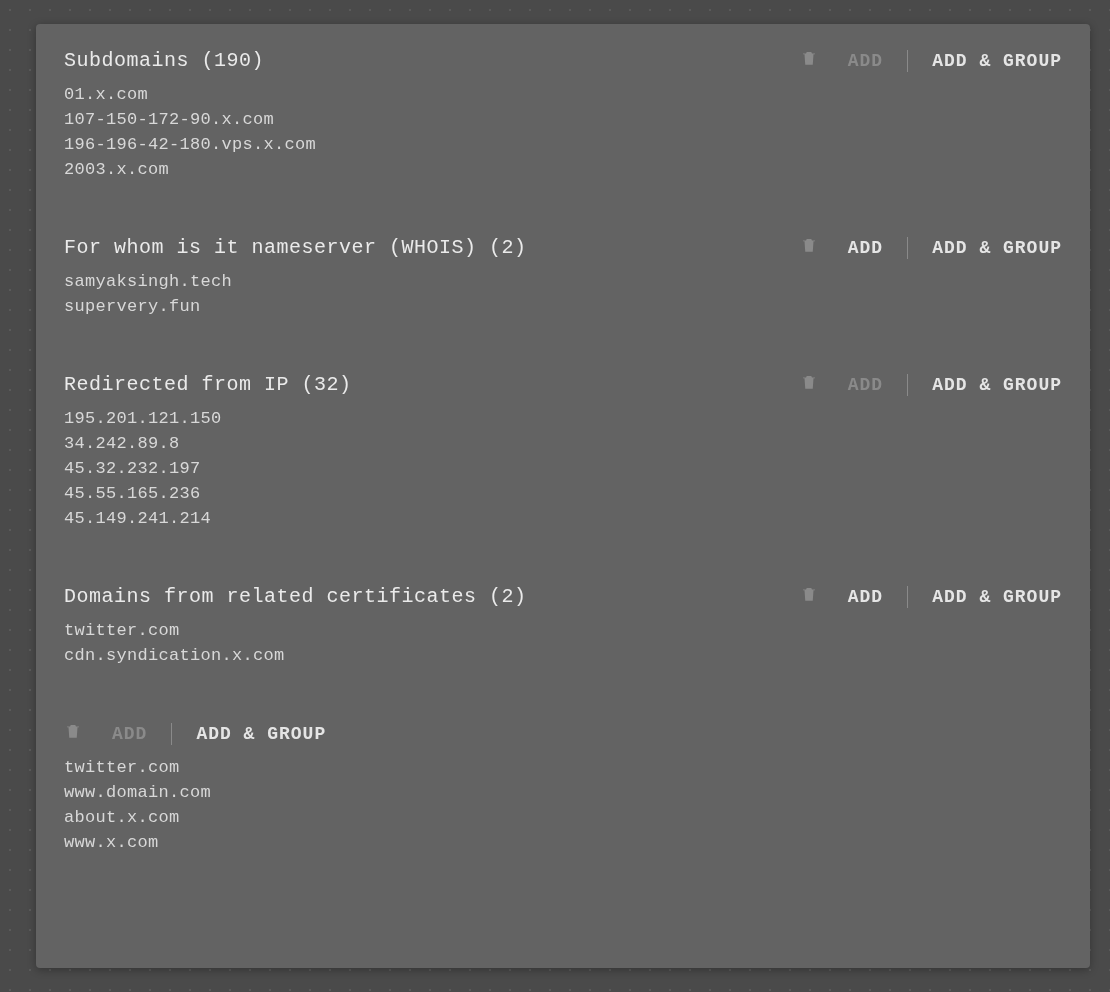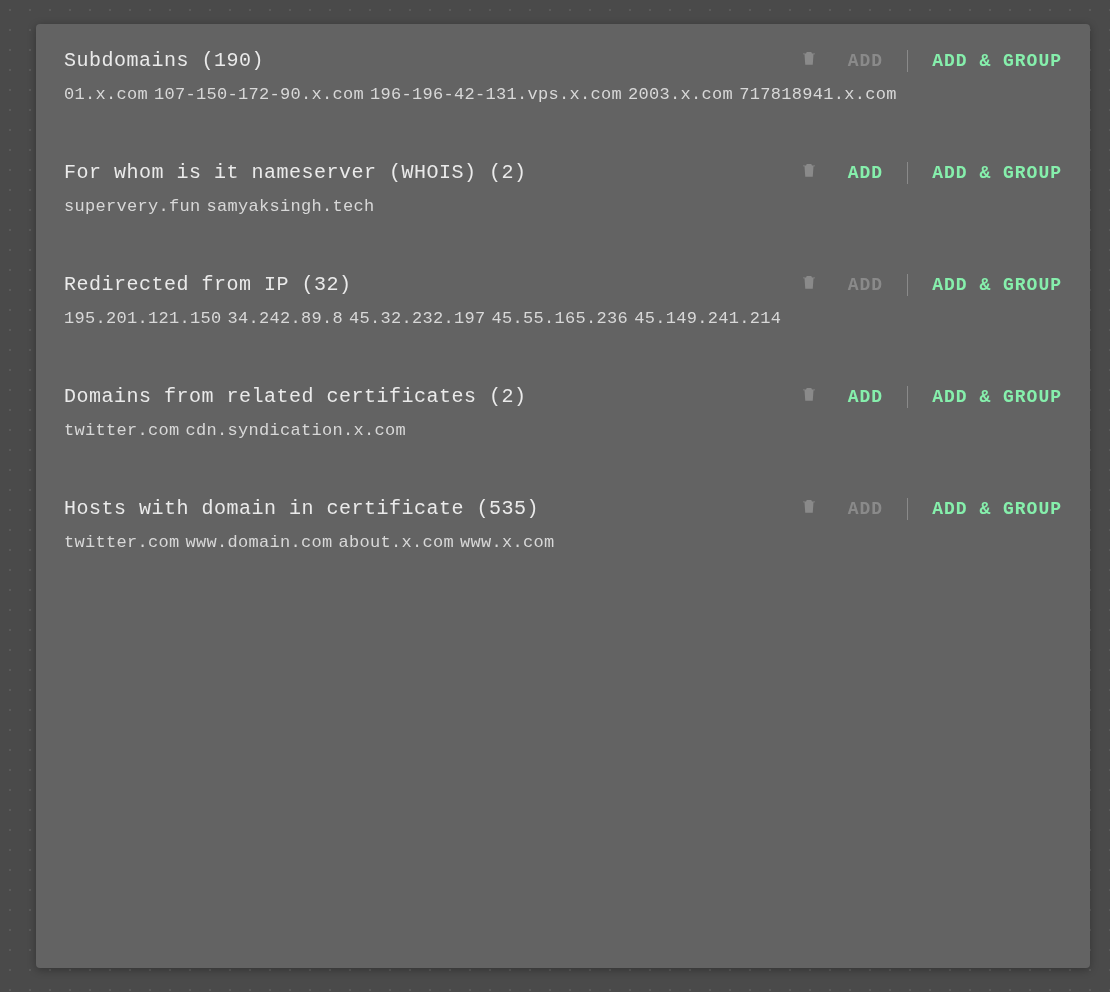--- a/index.html
+++ b/index.html
@@ -73,30 +73,30 @@
     letter-spacing: 1px;
     background: none;
     border: none;
     cursor: pointer;
     padding: 0;
   }
   .action-btn.disabled {
     color: #8a8a8a;
   }
   .action-btn.enabled {
-    color: #86efac;
+    color: #e5e5e5;
   }
   .action-divider {
     width: 1px;
     height: 22px;
     background-color: #8a8a8a;
   }
   .section-items {
     display: flex;
-    flex-direction: row;
+    flex-direction: column;
     gap: 6px;
   }
   .item {
     color: #d8d8d8;
     font-size: 17px;
     font-family: 'Courier New', Courier, monospace;
     letter-spacing: 0.3px;
   }
 </style>
 </head>
@@ -112,40 +112,39 @@
               <path d="M6 7h12l-1 14H7L6 7zm3-3h6l1 2H8l1-2zM4 6h16v1H4z"></path>
             </svg></span>
           <button class="action-btn disabled">ADD</button>
           <div class="action-divider"></div>
           <button class="action-btn enabled">ADD &amp; GROUP</button>
         </div>
       </div>
       <div class="section-items">
         <div class="item">01.x.com</div>
         <div class="item">107-150-172-90.x.com</div>
-        <div class="item">196-196-42-131.vps.x.com</div>
+        <div class="item">196-196-42-180.vps.x.com</div>
         <div class="item">2003.x.com</div>
-        <div class="item">717818941.x.com</div>
       </div>
     </div>
     <div class="section">
       <div class="section-header">
         <div class="section-title"><span>For whom is it nameserver (WHOIS)</span><span class="section-count"> (2)</span></div>
         <div class="section-actions">
           <span><svg class="trash-icon" viewBox="0 0 24 24">
               <path d="M6 7h12l-1 14H7L6 7zm3-3h6l1 2H8l1-2zM4 6h16v1H4z"></path>
             </svg></span>
           <button class="action-btn enabled">ADD</button>
           <div class="action-divider"></div>
           <button class="action-btn enabled">ADD &amp; GROUP</button>
         </div>
       </div>
       <div class="section-items">
+        <div class="item">samyaksingh.tech</div>
         <div class="item">supervery.fun</div>
-        <div class="item">samyaksingh.tech</div>
       </div>
     </div>
     <div class="section">
       <div class="section-header">
         <div class="section-title"><span>Redirected from IP</span><span class="section-count"> (32)</span></div>
         <div class="section-actions">
           <span><svg class="trash-icon" viewBox="0 0 24 24">
               <path d="M6 7h12l-1 14H7L6 7zm3-3h6l1 2H8l1-2zM4 6h16v1H4z"></path>
             </svg></span>
           <button class="action-btn disabled">ADD</button>
@@ -173,21 +172,20 @@
           <button class="action-btn enabled">ADD &amp; GROUP</button>
         </div>
       </div>
       <div class="section-items">
         <div class="item">twitter.com</div>
         <div class="item">cdn.syndication.x.com</div>
       </div>
     </div>
     <div class="section">
       <div class="section-header">
-        <div class="section-title"><span>Hosts with domain in certificate</span><span class="section-count"> (535)</span></div>
         <div class="section-actions">
           <span><svg class="trash-icon" viewBox="0 0 24 24">
               <path d="M6 7h12l-1 14H7L6 7zm3-3h6l1 2H8l1-2zM4 6h16v1H4z"></path>
             </svg></span>
           <button class="action-btn disabled">ADD</button>
           <div class="action-divider"></div>
           <button class="action-btn enabled">ADD &amp; GROUP</button>
         </div>
       </div>
       <div class="section-items">

